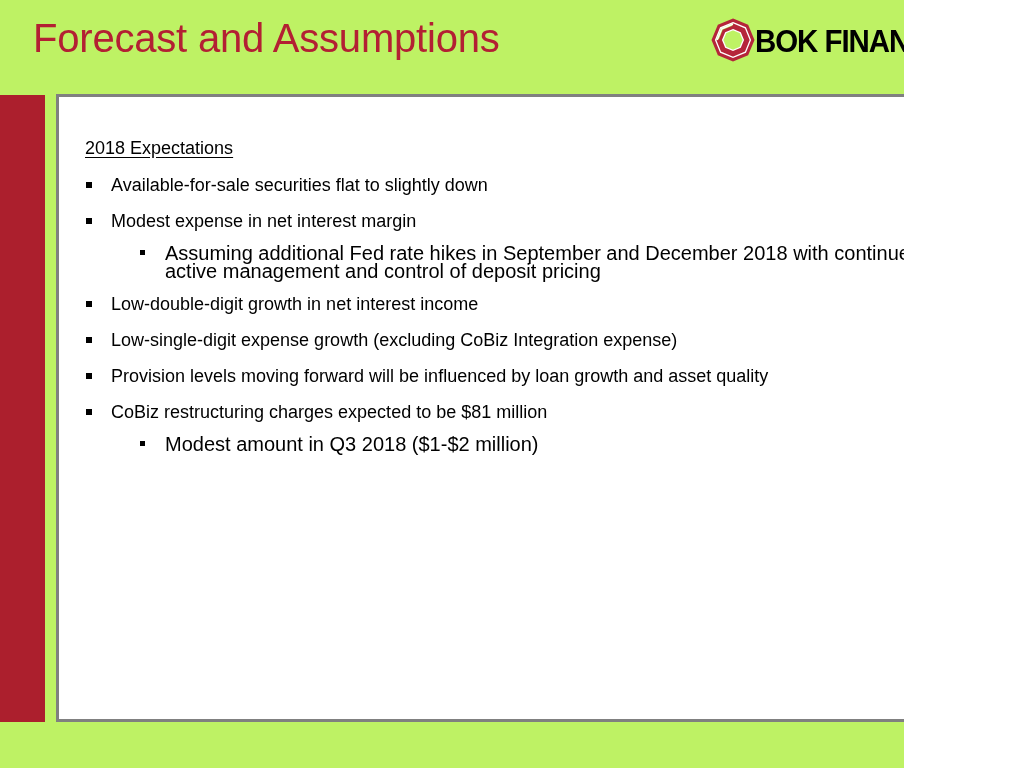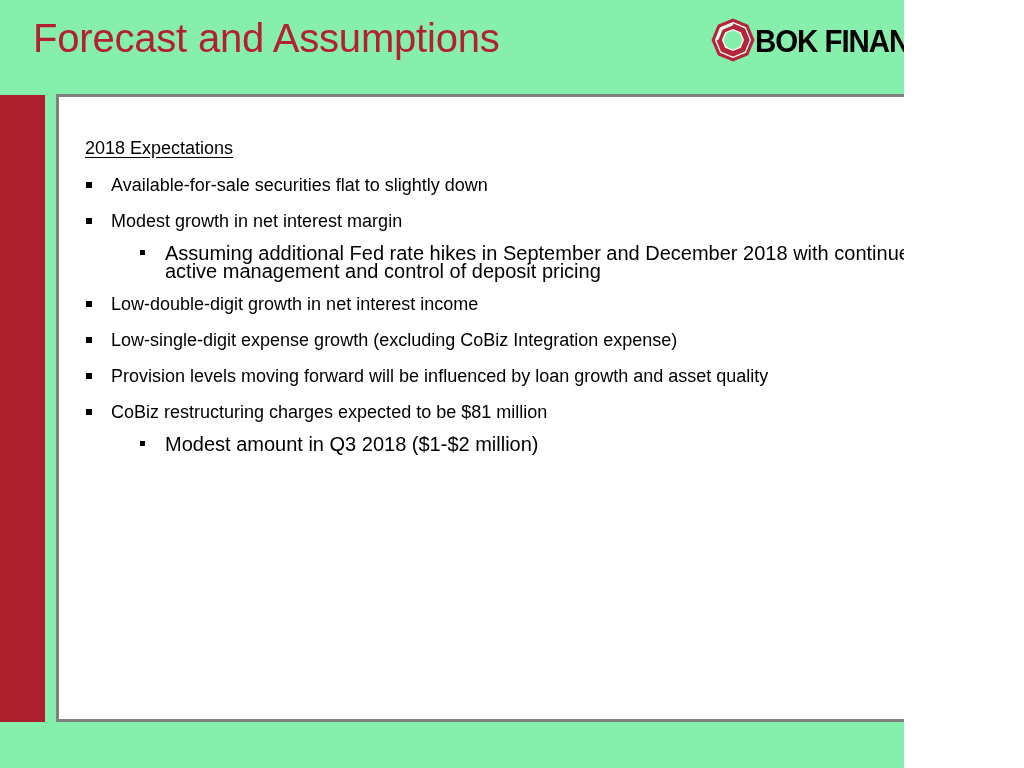--- a/index.html
+++ b/index.html
@@ -8,21 +8,21 @@
     padding: 0;
     background: #ffffff;
   }
   body {
     font-family: "Liberation Sans", sans-serif;
   }
   #slide {
     position: relative;
     width: 904px;
     height: 768px;
-    background: #86efac;
+    background: #bef264;
     overflow: hidden;
   }
 
   
   #slide-title {
     position: absolute;
     left: 33px;
     top: 14px;
     font-size: 40px;
     line-height: 48px;
@@ -242,21 +242,21 @@
       <ul class="lvl1">
 
 
         <li class="bullet1">
           <span class="marker"></span>
           <span>Available-for-sale securities flat to slightly down</span>
         </li>
 
         <li class="bullet1">
           <span class="marker"></span>
-          <span>Modest growth in net interest margin</span>
+          <span>Modest expense in net interest margin</span>
           <ul class="lvl2">
             <li class="bullet2">
               <span class="marker"></span>
               <span>Assuming additional Fed rate hikes in September and December 2018 with continued active management and control of deposit pricing</span>
             </li>
           </ul>
         </li>
 
         <li class="bullet1">
           <span class="marker"></span>

